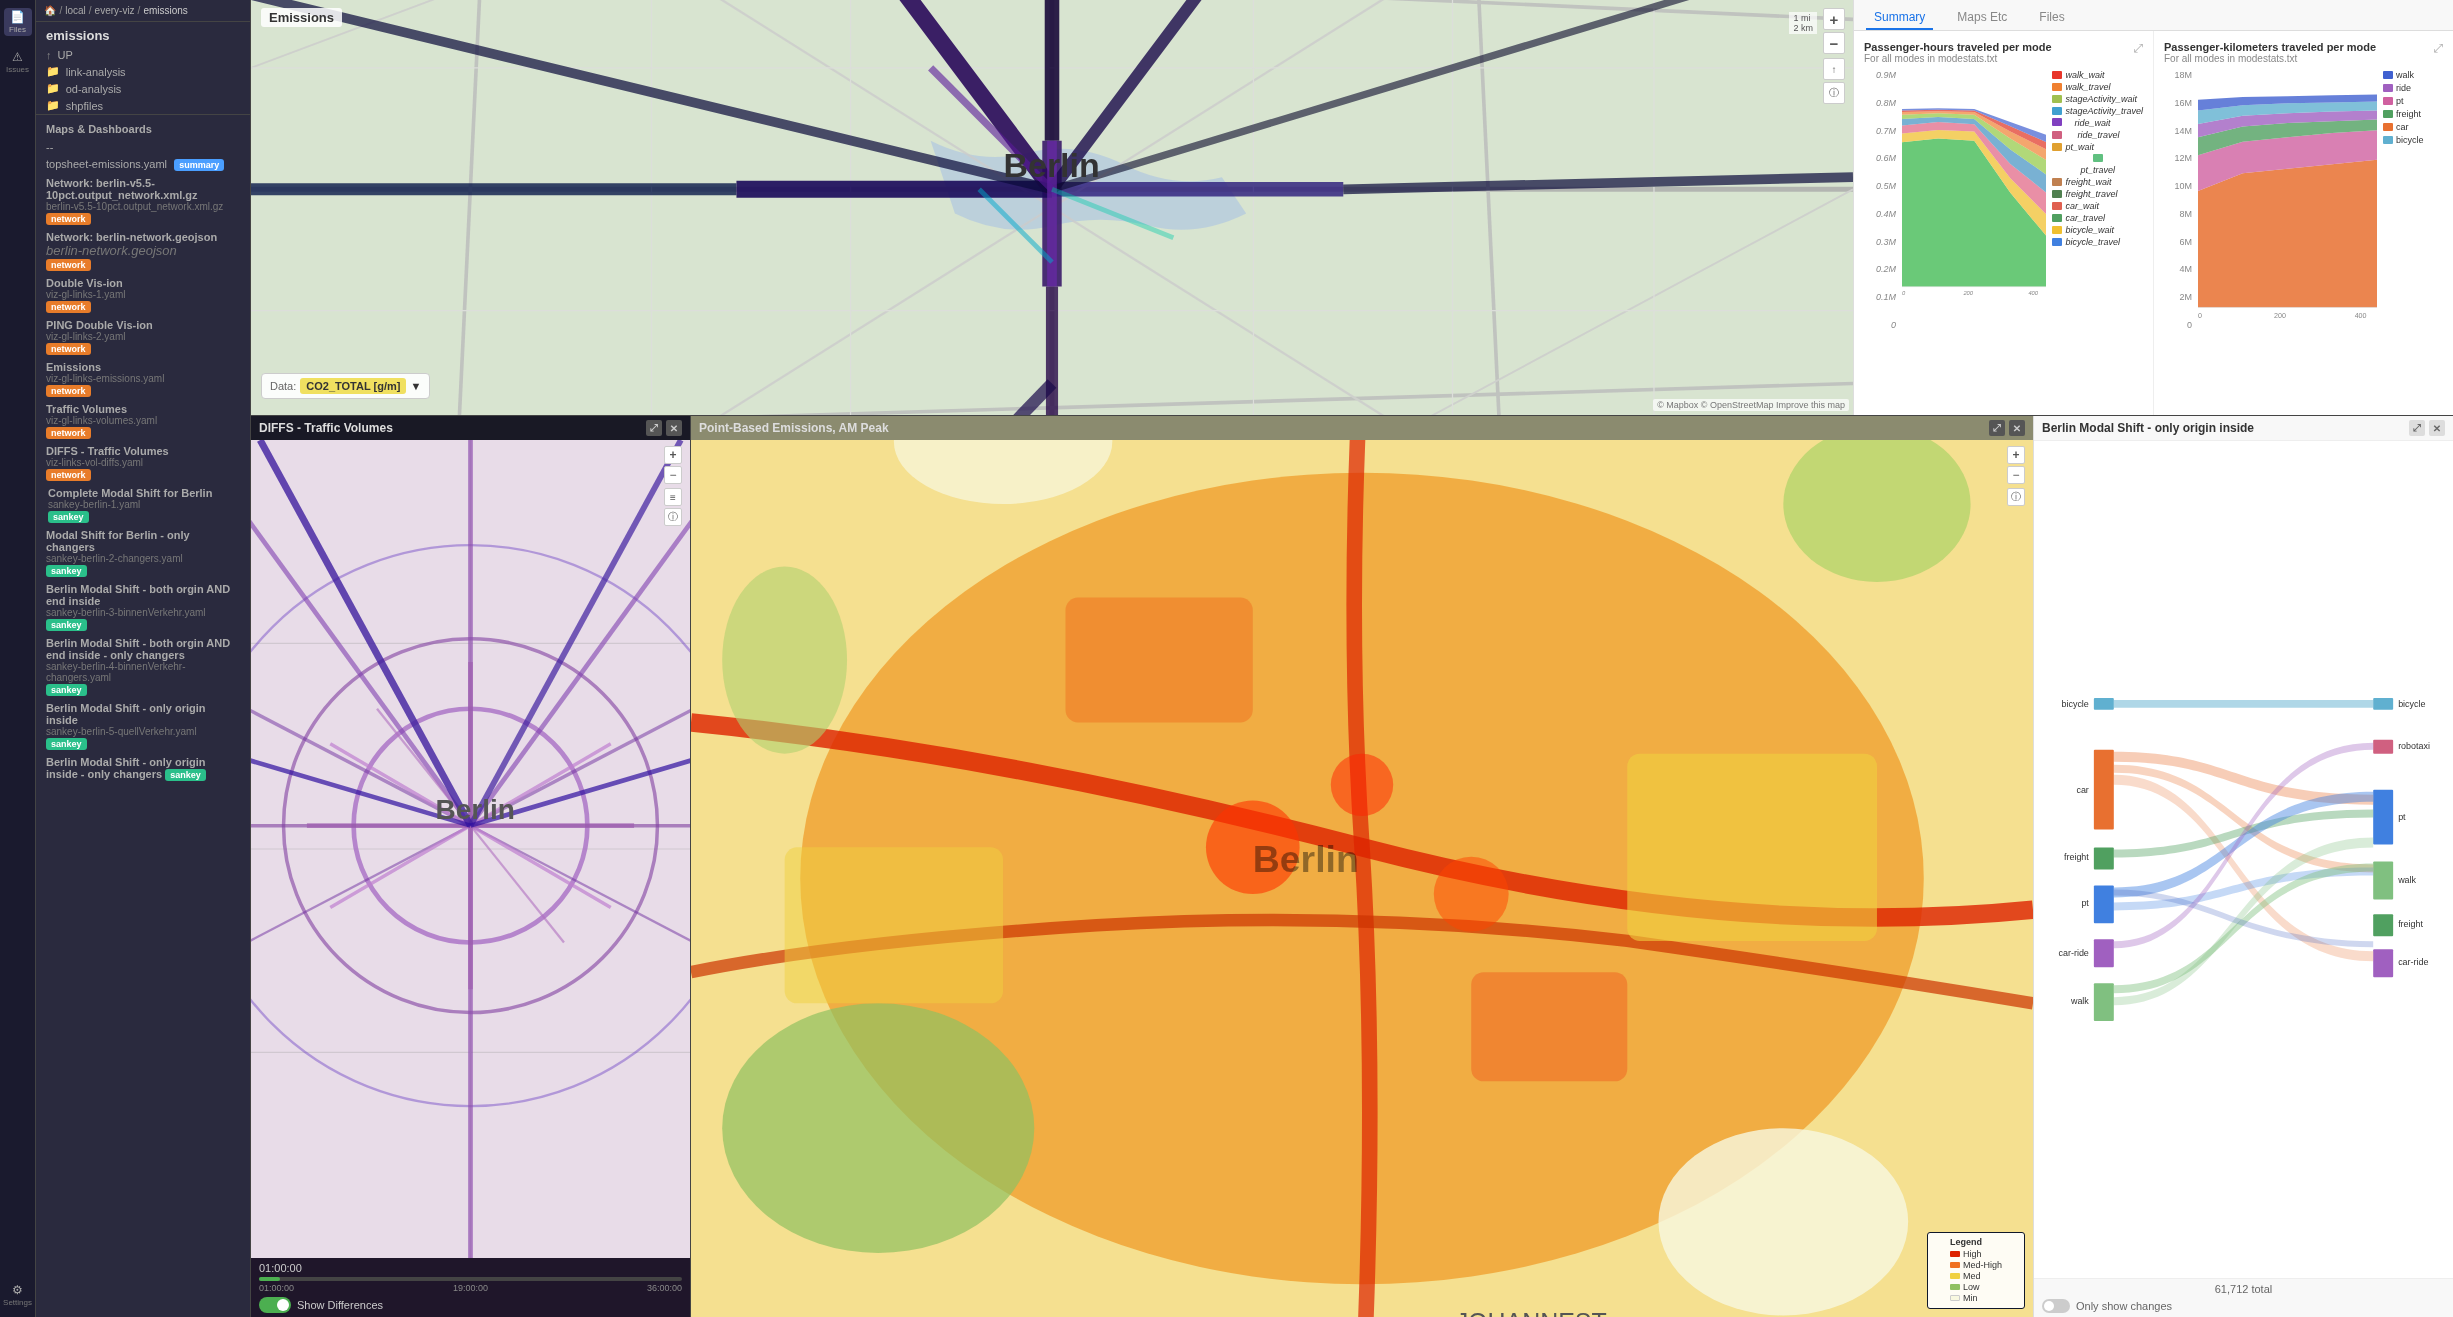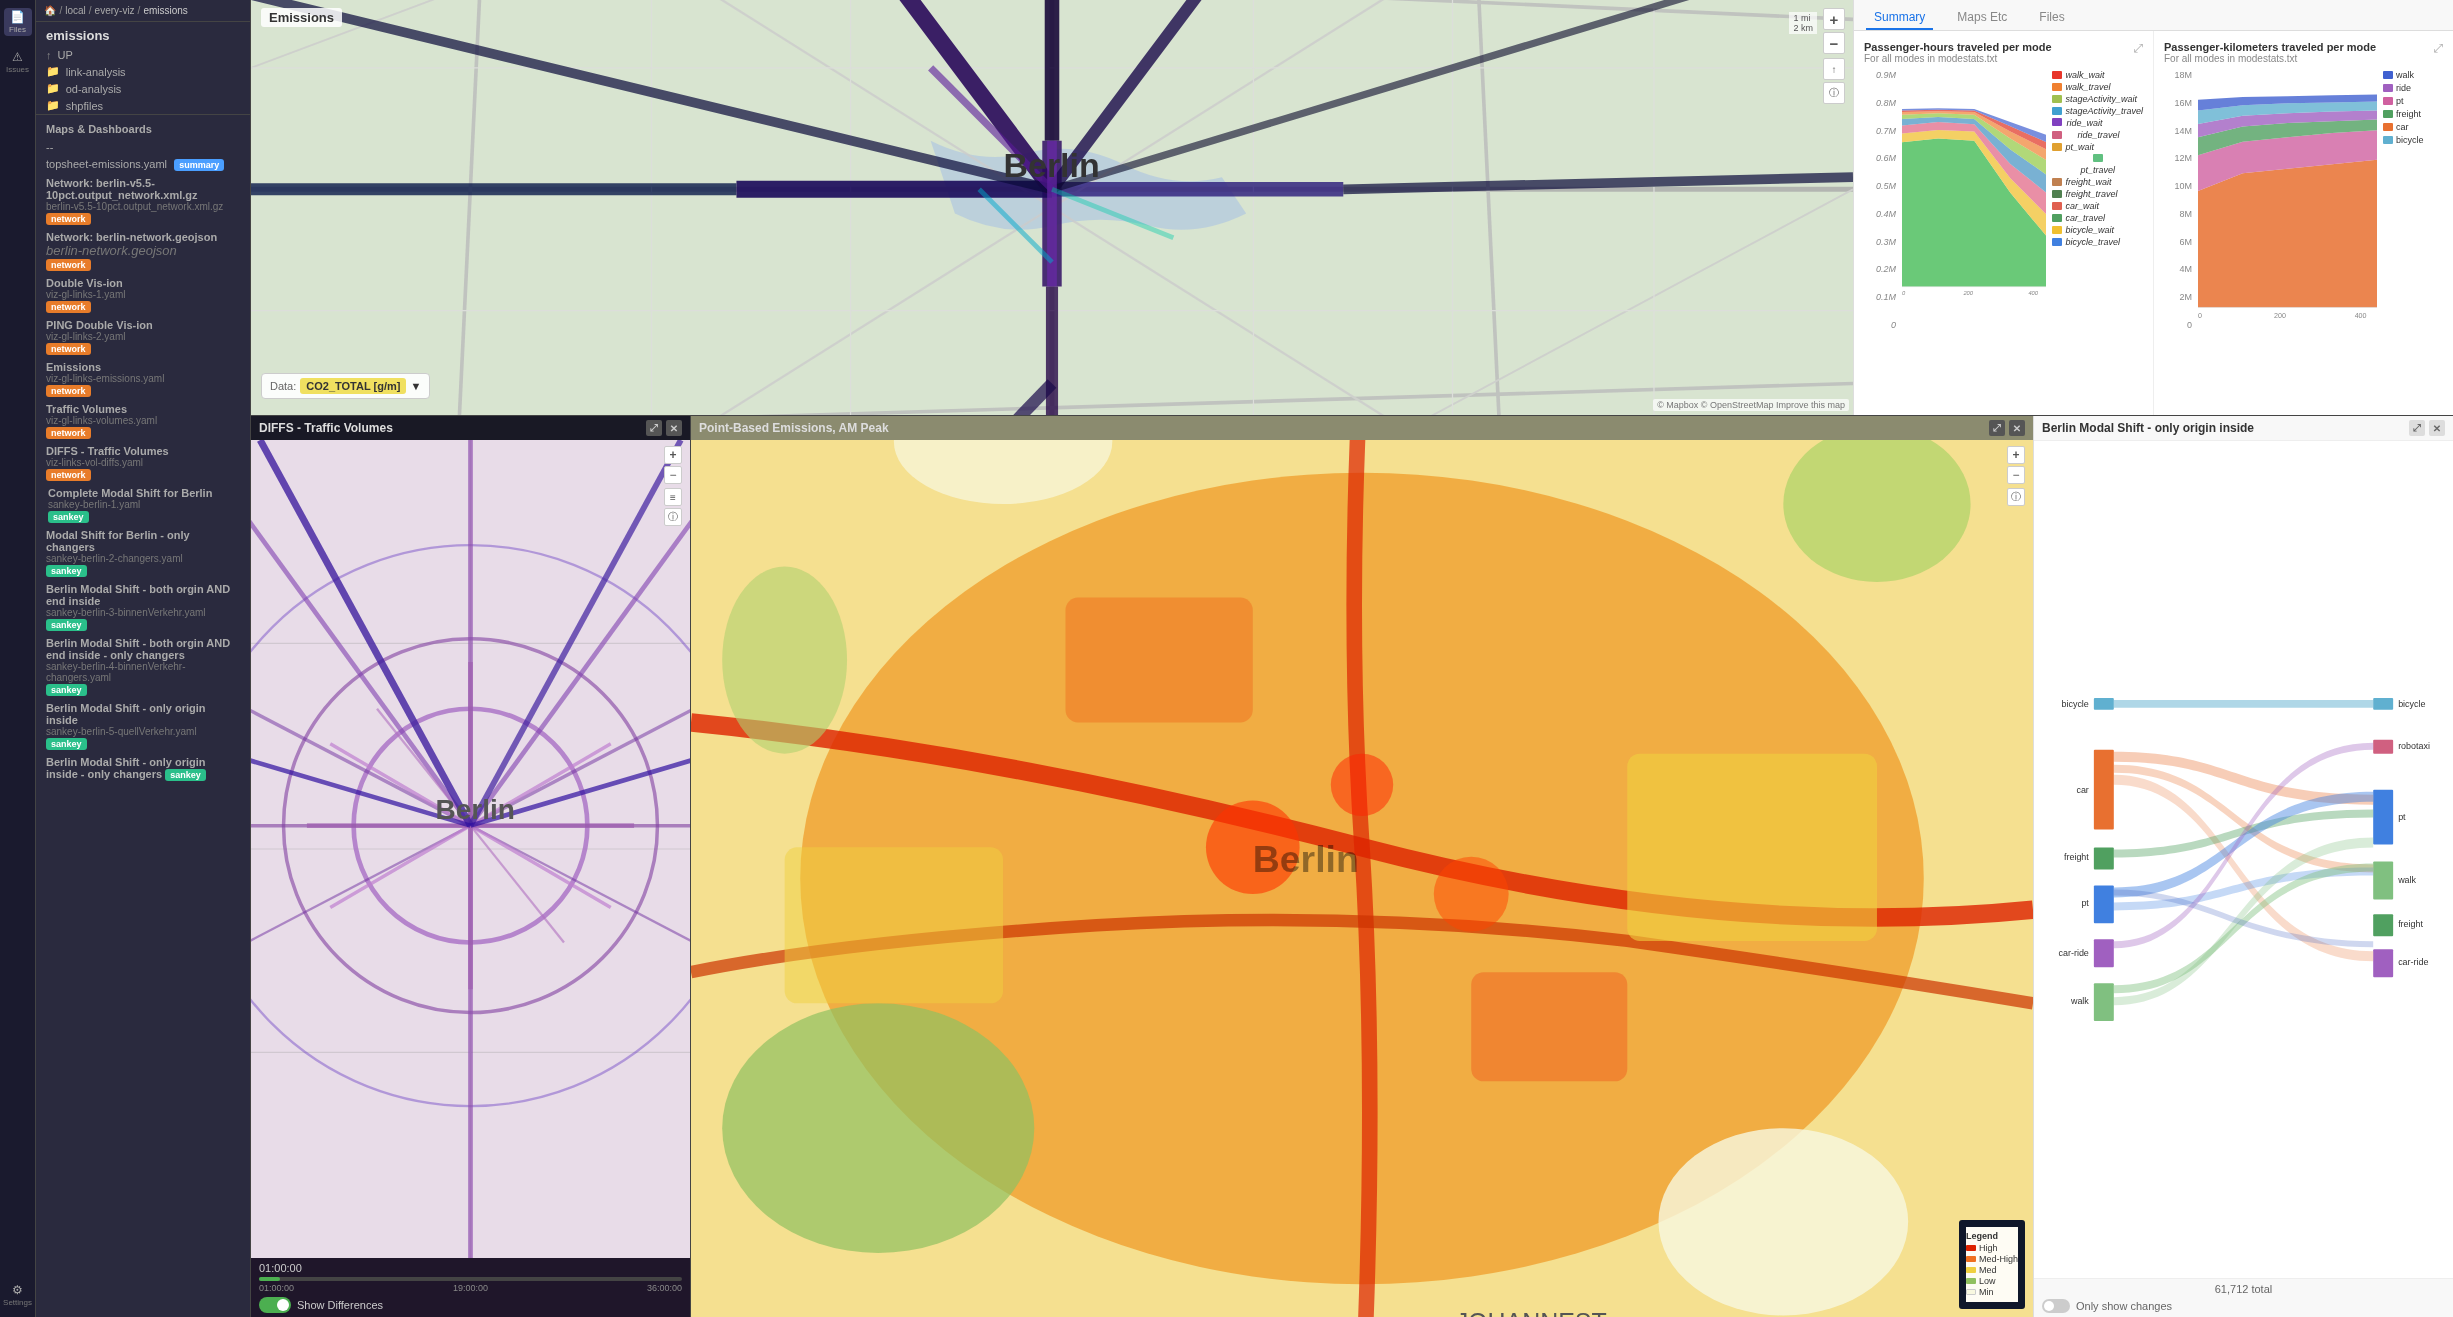--- a/index.html
+++ b/index.html
@@ -312,21 +312,21 @@
                   <span>walk_travel</span>
                 </div>
               <div style="display:flex;align-items:center;gap:3px;">
                   <div style="width:10px;height:8px;background:#a0c050;border-radius:1px;flex-shrink:0;"></div>
                   <span>stageActivity_wait</span>
                 </div>
               <div style="display:flex;align-items:center;gap:3px;">
                   <div style="width:10px;height:8px;background:#40a0d0;border-radius:1px;flex-shrink:0;"></div>
                   <span>stageActivity_travel</span>
                 </div>
-              <div style="display:flex;align-items:flex-start;gap:4px;">
+              <div style="display:flex;align-items:flex-start;gap:12px;">
                   <div style="width:10px;height:8px;background:#8040c0;border-radius:1px;flex-shrink:0;"></div>
                   <span>ride_wait</span>
                 </div>
               <div style="display:flex;align-items:center;gap:15px;">
                   <div style="width:10px;height:8px;background:#d06080;border-radius:1px;flex-shrink:0;"></div>
                   <span>ride_travel</span>
                 </div>
               <div style="display:flex;align-items:center;gap:3px;">
                   <div style="width:10px;height:8px;background:#e0a030;border-radius:1px;flex-shrink:0;"></div>
                   <span>pt_wait</span>
@@ -571,21 +571,21 @@
           <rect x="250" y="200" width="50" height="35" fill="#f06020" opacity="0.5" rx="4"></rect>
 
           <rect x="300" y="130" width="80" height="60" fill="#f0d040" opacity="0.6" rx="4"></rect>
           <rect x="30" y="160" width="70" height="50" fill="#f0d040" opacity="0.5" rx="4"></rect>
 
           <text x="180" y="168" font-size="12" font-weight="bold" fill="rgba(0,0,0,0.4)" font-family="Arial">Berlin</text>
 
           <text x="245" y="315" font-size="8" fill="#555" font-family="Arial">JOHANNEST</text>
         </svg>
 
-        <div style="position:absolute;bottom:8px;right:8px;background:rgba(255,255,255,0.9);border:7px solid #0f172a;padding:4px 0;font-size:9px;color:#333;border-radius:3px;">
+        <div style="position:absolute;bottom:8px;right:8px;background:rgba(255,255,255,0.9);border:1px solid #0f172a;padding:4px 22px;font-size:9px;color:#333;border-radius:3px;">
           <div style="font-weight:bold;margin-bottom:2px;">Legend</div>
           <div style="display:flex;align-items:center;gap:3px;margin:1px 0;">
               <div style="width:10px;height:6px;background:#dd2200;border-radius:1px;"></div>
               <span>High</span>
             </div>
           <div style="display:flex;align-items:center;gap:3px;margin:1px 0;">
               <div style="width:10px;height:6px;background:#f07020;border-radius:1px;"></div>
               <span>Med-High</span>
             </div>
           <div style="display:flex;align-items:center;gap:3px;margin:1px 0;">

